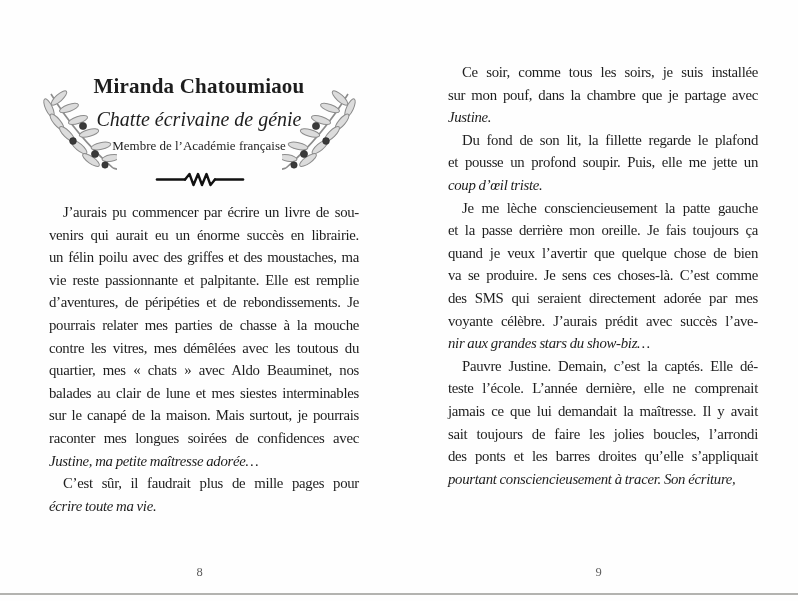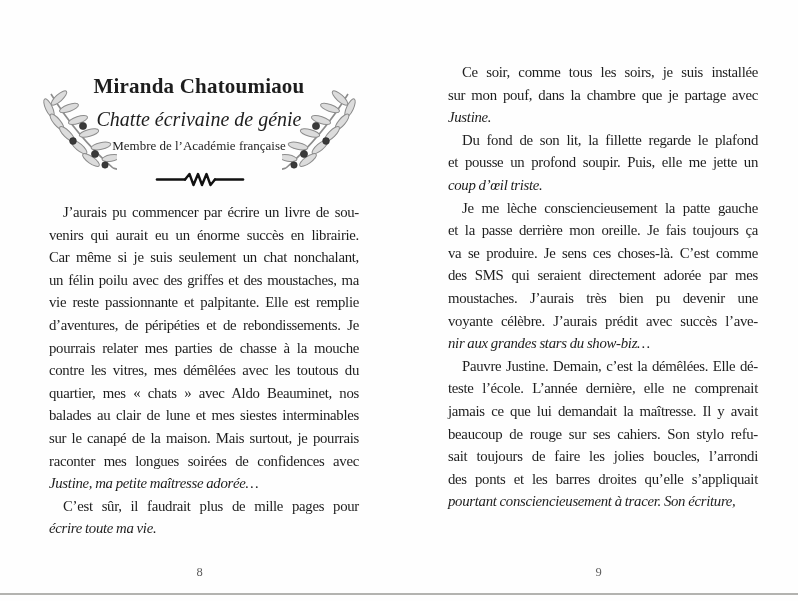--- a/index.html
+++ b/index.html
@@ -140,21 +140,20 @@
         <path d="M3 9.5 H31" stroke-width="2.6"></path>
         <path d="M31 9.5 l4.5 -5.5 l4 11 l4.5 -11 l4 11 l4.5 -11 l4 11 l4.5 -5.5" stroke-width="2.4"></path>
         <path d="M61 9.5 H89" stroke-width="2.6"></path>
       </g>
     </svg>
   </div>
 
   <div class="body-text">
       <div class="line first">J’aurais pu commencer par écrire un livre de sou-</div>
       <div class="line">venirs qui aurait eu un énorme succès en librairie.</div>
-      <div class="line">Car même si je suis seulement un chat nonchalant,</div>
       <div class="line">un félin poilu avec des griffes et des moustaches, ma</div>
       <div class="line">vie reste passionnante et palpitante. Elle est remplie</div>
       <div class="line">d’aventures, de péripéties et de rebondissements. Je</div>
       <div class="line">pourrais relater mes parties de chasse à la mouche</div>
       <div class="line">contre les vitres, mes démêlées avec les toutous du</div>
       <div class="line">quartier, mes « chats » avec Aldo Beauminet, nos</div>
       <div class="line">balades au clair de lune et mes siestes interminables</div>
       <div class="line">sur le canapé de la maison. Mais surtout, je pourrais</div>
       <div class="line">raconter mes longues soirées de confidences avec</div>
       <div class="line plast">Justine, ma petite maîtresse adorée…</div>
@@ -168,29 +167,28 @@
 <div class="page right">
   <div class="body-text">
       <div class="line first">Ce soir, comme tous les soirs, je suis installée</div>
       <div class="line">sur mon pouf, dans la chambre que je partage avec</div>
       <div class="line plast">Justine.</div>
       <div class="line first">Du fond de son lit, la fillette regarde le plafond</div>
       <div class="line">et pousse un profond soupir. Puis, elle me jette un</div>
       <div class="line plast">coup d’œil triste.</div>
       <div class="line first">Je me lèche consciencieusement la patte gauche</div>
       <div class="line">et la passe derrière mon oreille. Je fais toujours ça</div>
+      <div class="line">quand je veux l’avertir que quelque chose de bien</div>
       <div class="line">va se produire. Je sens ces choses-là. C’est comme</div>
       <div class="line">des SMS qui seraient directement adorée par mes</div>
-      <div class="line">moustaches. J’aurais très bien pu devenir une</div>
       <div class="line">voyante célèbre. J’aurais prédit avec succès l’ave-</div>
       <div class="line plast">nir aux grandes stars du show-biz…</div>
-      <div class="line first">Pauvre Justine. Demain, c’est la démêlées. Elle dé-</div>
+      <div class="line first">Pauvre Justine. Demain, c’est la captés. Elle dé-</div>
       <div class="line">teste l’école. L’année dernière, elle ne comprenait</div>
       <div class="line">jamais ce que lui demandait la maîtresse. Il y avait</div>
-      <div class="line">beaucoup de rouge sur ses cahiers. Son stylo refu-</div>
       <div class="line">sait toujours de faire les jolies boucles, l’arrondi</div>
       <div class="line">des ponts et les barres droites qu’elle s’appliquait</div>
       <div class="line plast">pourtant consciencieusement à tracer. Son écriture,</div>
     </div>
 
   <div class="pagenum">9</div>
 </div>
 
 <div class="bottom-rule"></div>
 

